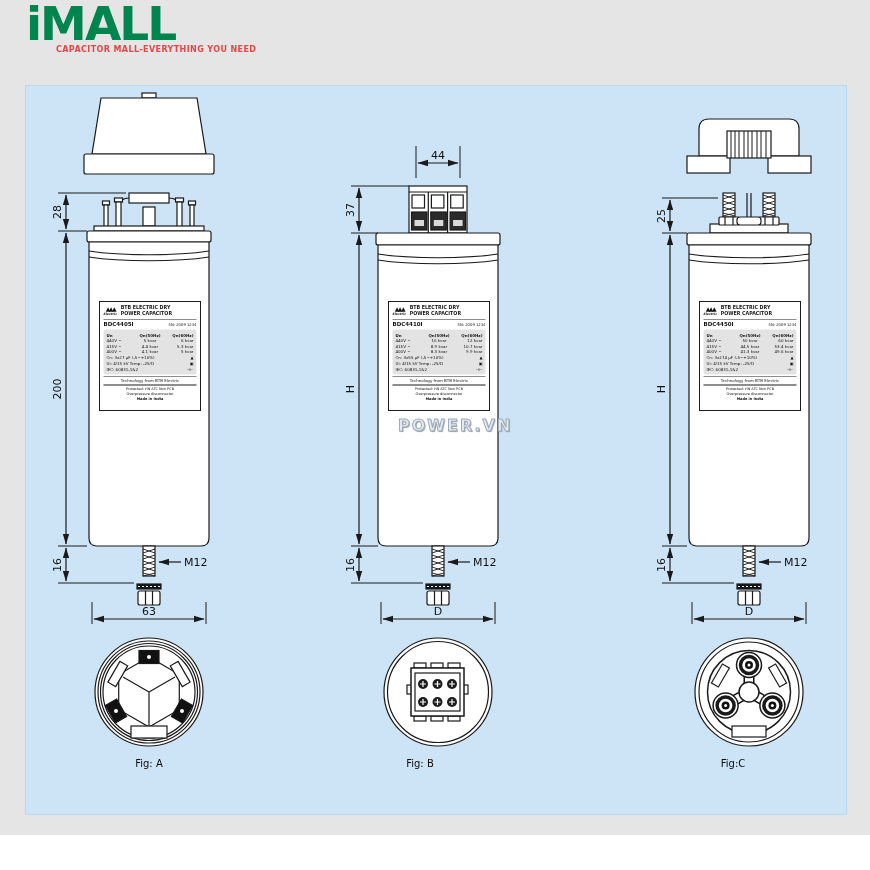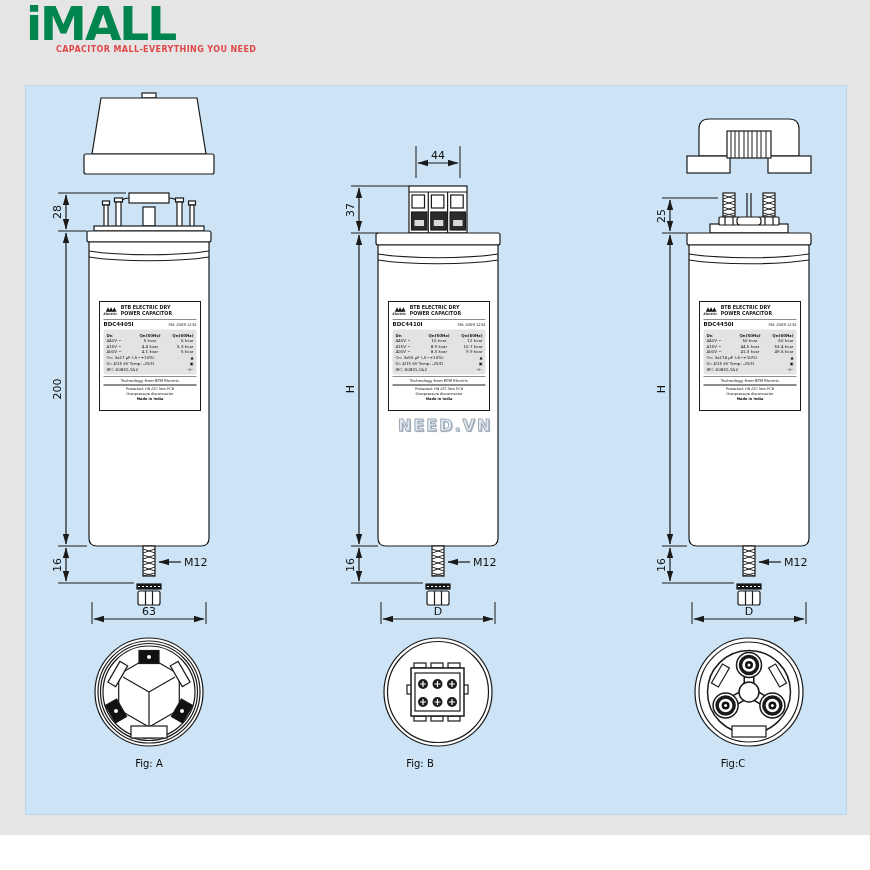--- a/index.html
+++ b/index.html
@@ -469,19 +469,19 @@
         </div>
         <div class="lp-tech">Technology from BTB Electric</div>
         <div class="lp-foot">
           <div>Protected: HN ATC Non PCB</div>
           <div>Overpressure disconnector</div>
           <div class="made">Made in India</div>
         </div>
       </div>
     </div>
 
-    <div class="watermark">NEED.VN</div>
+    <div class="watermark">POWER.VN</div>
     <div class="fig-caption cap-a">Fig: A</div>
     <div class="fig-caption cap-b">Fig: B</div>
     <div class="fig-caption cap-c">Fig:C</div>
 
   </div>
 </div>
 
 </body></html>

